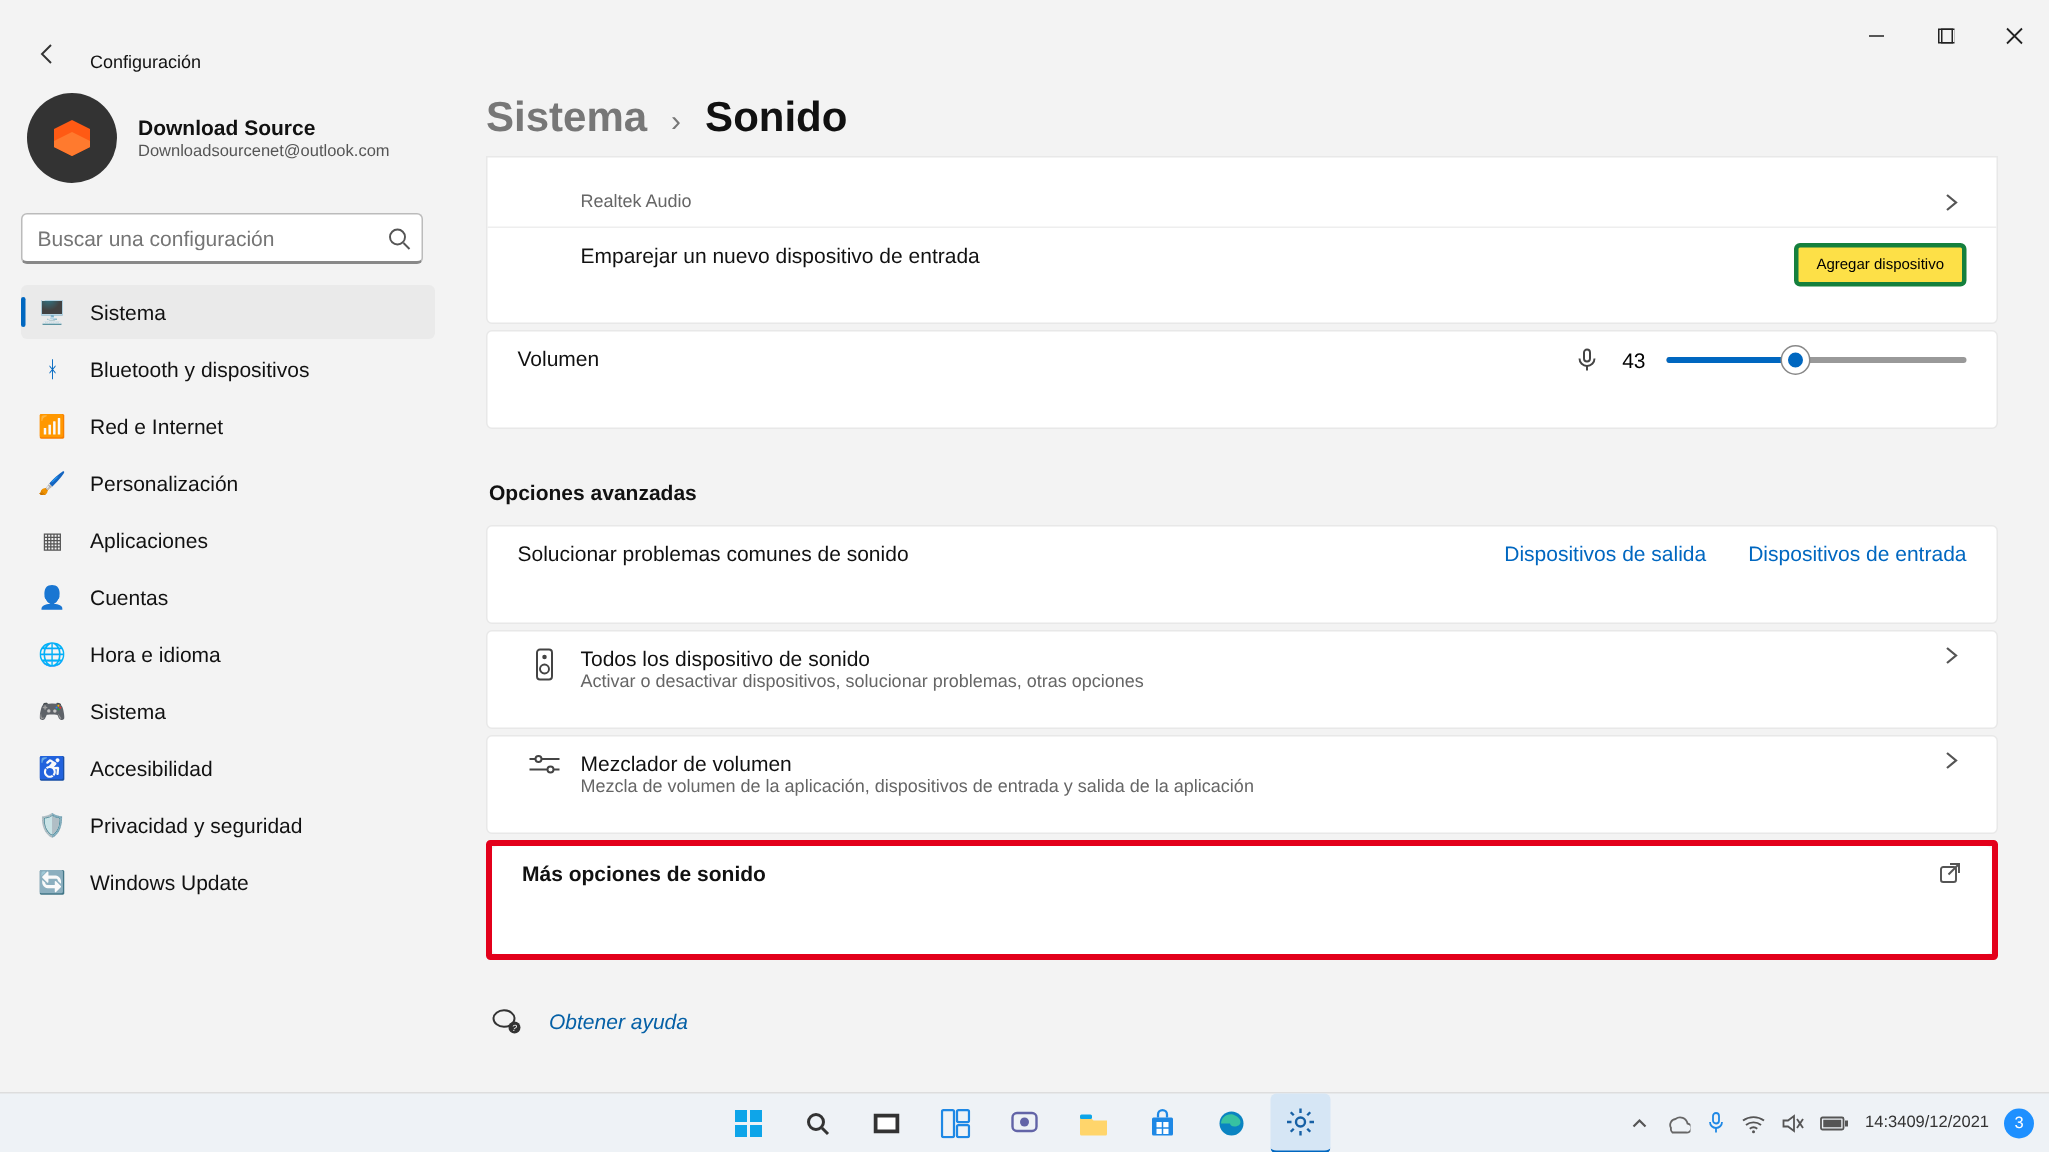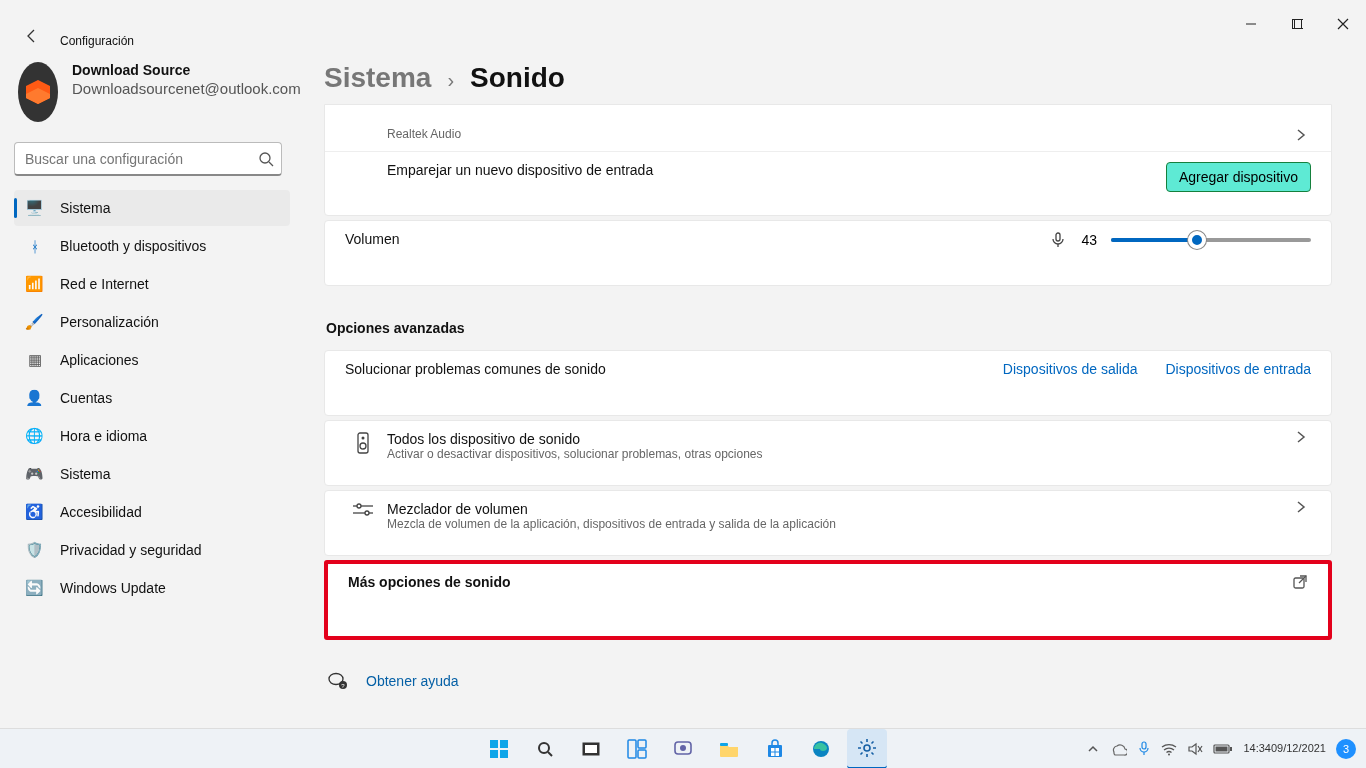--- a/index.html
+++ b/index.html
@@ -10,25 +10,25 @@
 .titlebar .back { width: 24px; height: 24px; display:flex; align-items:center; justify-content:center; color:#333; cursor:pointer;}
 .titlebar .title { margin-left: 16px; font-size: 12px; color:#111; }
 .titlebar .win-controls { margin-left: auto; display:flex; }
 .titlebar .win-controls div { width:46px; height:48px; display:flex; align-items:center; justify-content:center; font-size:12px; color:#222; cursor:pointer; }
 
 
 .app { display:flex; height: calc(768px - 48px - 40px); }
 
 
 .sidebar { width: 310px; padding: 10px 10px 0 14px; }
-.user { display:flex; padding: 4px 4px 14px 4px; }
+.user { display:flex; align-items:center; padding: 4px 4px 14px 4px; }
 .user .avatar { width:60px; height:60px; border-radius:50%; background:#333; display:flex; align-items:center; justify-content:center; }
 .user .info { margin-left:14px; }
 .user .name { font-weight:600; font-size:14px; color:#111; }
-.user .email { font-size:15px; color:#555; margin-top:2px; }
+.user .email { font-size:11px; color:#555; margin-top:2px; }
 .search { margin: 6px 4px 14px 0; position:relative; }
 .search input { width: 268px; height:34px; border:1px solid #bbb; border-radius:4px; background:#fff; padding: 0 34px 0 10px; font-size:14px; outline:none; border-bottom:2px solid #888;}
 .search .icon { position:absolute; right:22px; top:9px; color:#555; }
 
 .nav { margin-top:4px; }
 .nav-item { display:flex; align-items:center; height:36px; border-radius:4px; padding-left:10px; margin: 2px 10px 2px 0; cursor:pointer; position:relative; }
 .nav-item.active { background:#eaeaea; }
 .nav-item.active::before { content:""; position:absolute; left:0; top:8px; bottom:8px; width:3px; border-radius:3px; background:#0067c0;}
 .nav-item .nicon { width:22px; height:22px; display:flex; align-items:center; justify-content:center; font-size:15px; }
 .nav-item .nlabel { margin-left:14px; font-size:14px; color:#111; }
@@ -45,35 +45,35 @@
 .row { display:flex; align-items:flex-start; min-height:64px; padding: 10px 20px 10px 20px; }
 .row + .row { border-top:1px solid #eee; }
 .row .ricon { width:36px; display:flex; align-items:center; justify-content:center; color:#444; font-size:18px;}
 .row .texts { flex:1; display:flex; flex-direction:column; padding-left:6px;}
 .row .texts.indent { padding-left:42px;}
 .row .ttitle { font-size:14px; color:#111; }
 .row .tsub { font-size:12px; color:#666; margin-top:0px;}
 .row .chev { color:#555; font-size:14px; padding:0 4px;}
 .row .extlink { color:#555; }
 .row .link { color:#0067c0; font-size:14px; cursor:pointer; margin-left:28px; }
-.row .btn { border:1px solid #15803d; background:#5eead4; border-radius:4px; padding:6px 12px; font-size:14px; cursor:pointer;}
+.row .btn { border:3px solid #15803d; background:#fde047; border-radius:4px; padding:6px 12px; font-size:10px; cursor:pointer;}
 .section-label { font-size:14px; font-weight:600; color:#111; margin: 34px 0 14px 2px;}
 
 
 .vol-right { display:flex; align-items:center; gap:14px;}
 .mic { color:#444; }
 .vol-val { font-size:14px;}
 .slider { position:relative; width:200px; height:4px; background:#999; border-radius:2px;}
 .slider .fill { position:absolute; left:0; top:0; bottom:0; background:#0067c0; border-radius:2px;}
 .slider .thumb { position:absolute; top:50%; width:18px; height:18px; border-radius:50%; background:#0067c0; border:4px solid #fff; transform:translate(-50%,-50%); box-shadow:0 0 0 1px #888;}
 
 .highlight { border:4px solid #e3001b; border-radius:3px;font-weight:bold;}
 .highlight .card{ border:none; margin:0;}
 
-.helplinks { margin-top:24px; padding-left:4px;}
+.helplinks { margin-top:24px; padding-left:4px;font-style:italic;}
 .helplink { display:flex; align-items:center; height:34px; gap:18px; cursor:pointer;}
 .helplink .hicon { color:#333; width:20px; text-align:center;}
 .helplink .hlabel { color:#0560a6; font-size:14px;}
 
 
 .taskbar { position:absolute; bottom:0; left:0; right:0; height:40px; background:#eef2f6; border-top:1px solid #ddd; display:flex; align-items:center;}
 .tb-center { position:absolute; left:50%; transform:translateX(-50%); display:flex; gap:6px;}
 .tb-item { width:40px; height:40px; display:flex; align-items:center; justify-content:center; border-radius:4px; cursor:pointer; font-size:18px;}
 .tb-item.active { background:#d6e6f5; border-bottom:2px solid #0067c0;}
 .tb-right { margin-left:auto; display:flex; align-items:center; gap:10px; padding-right:10px;}

